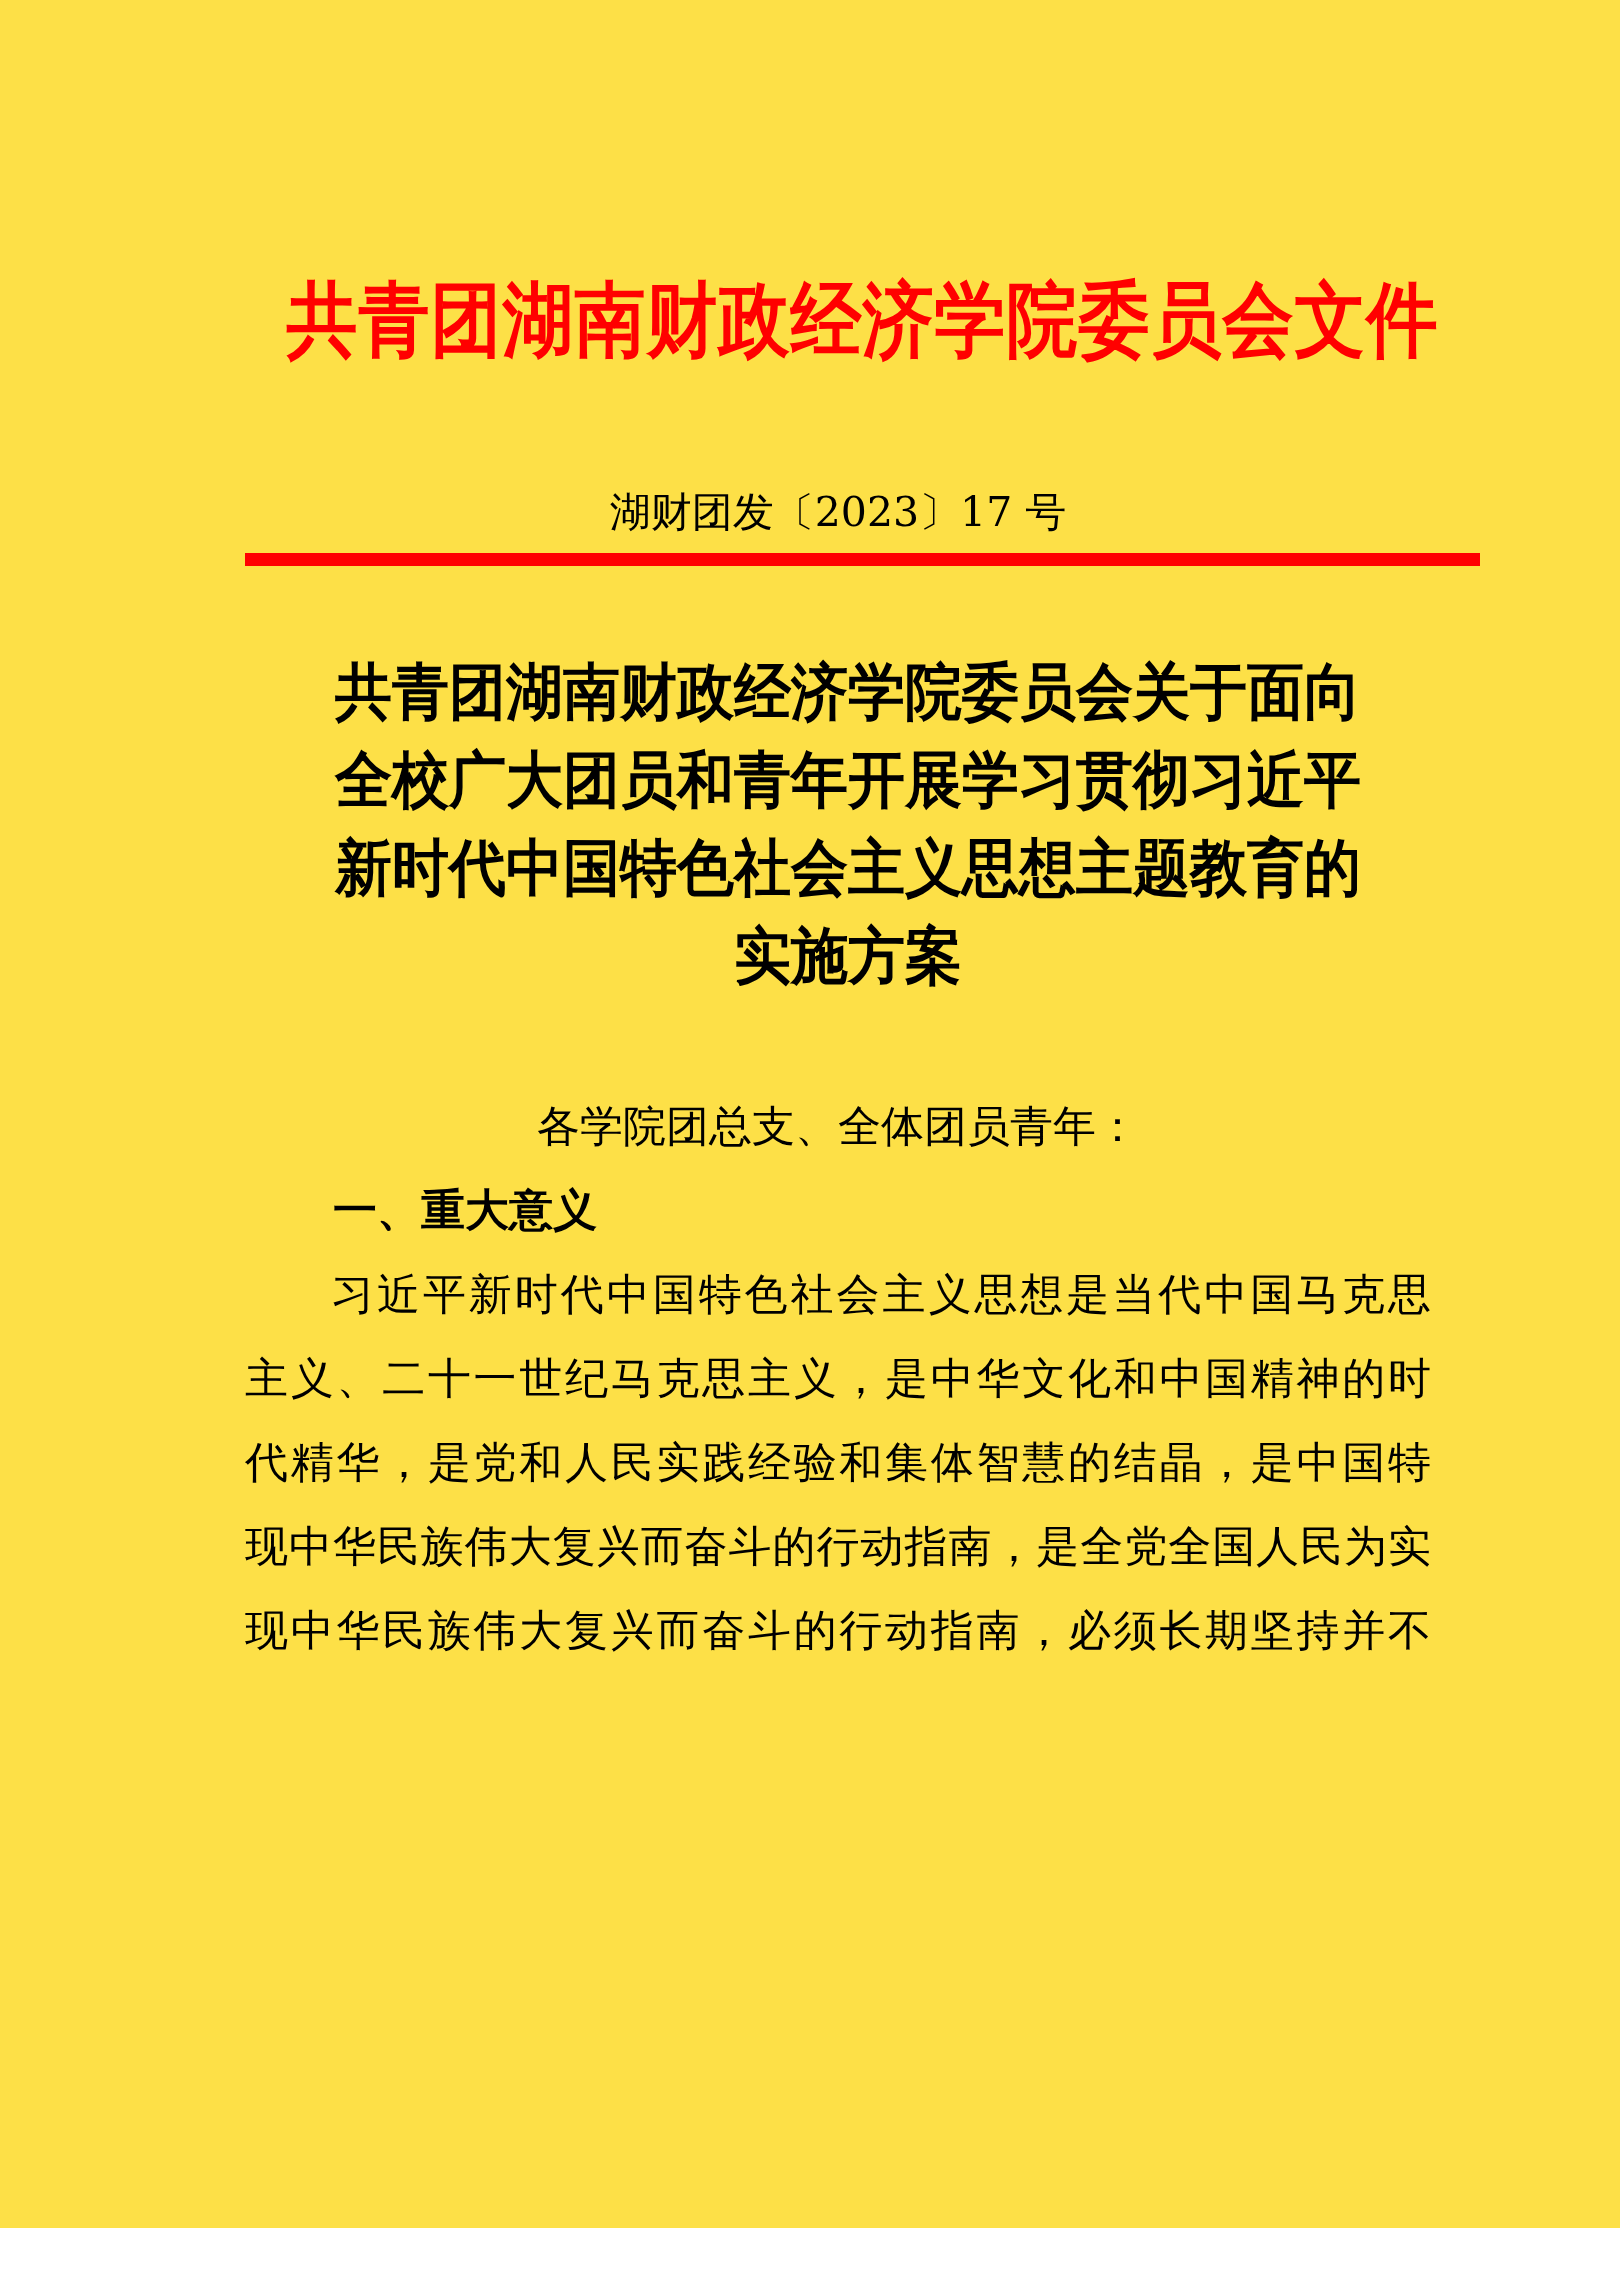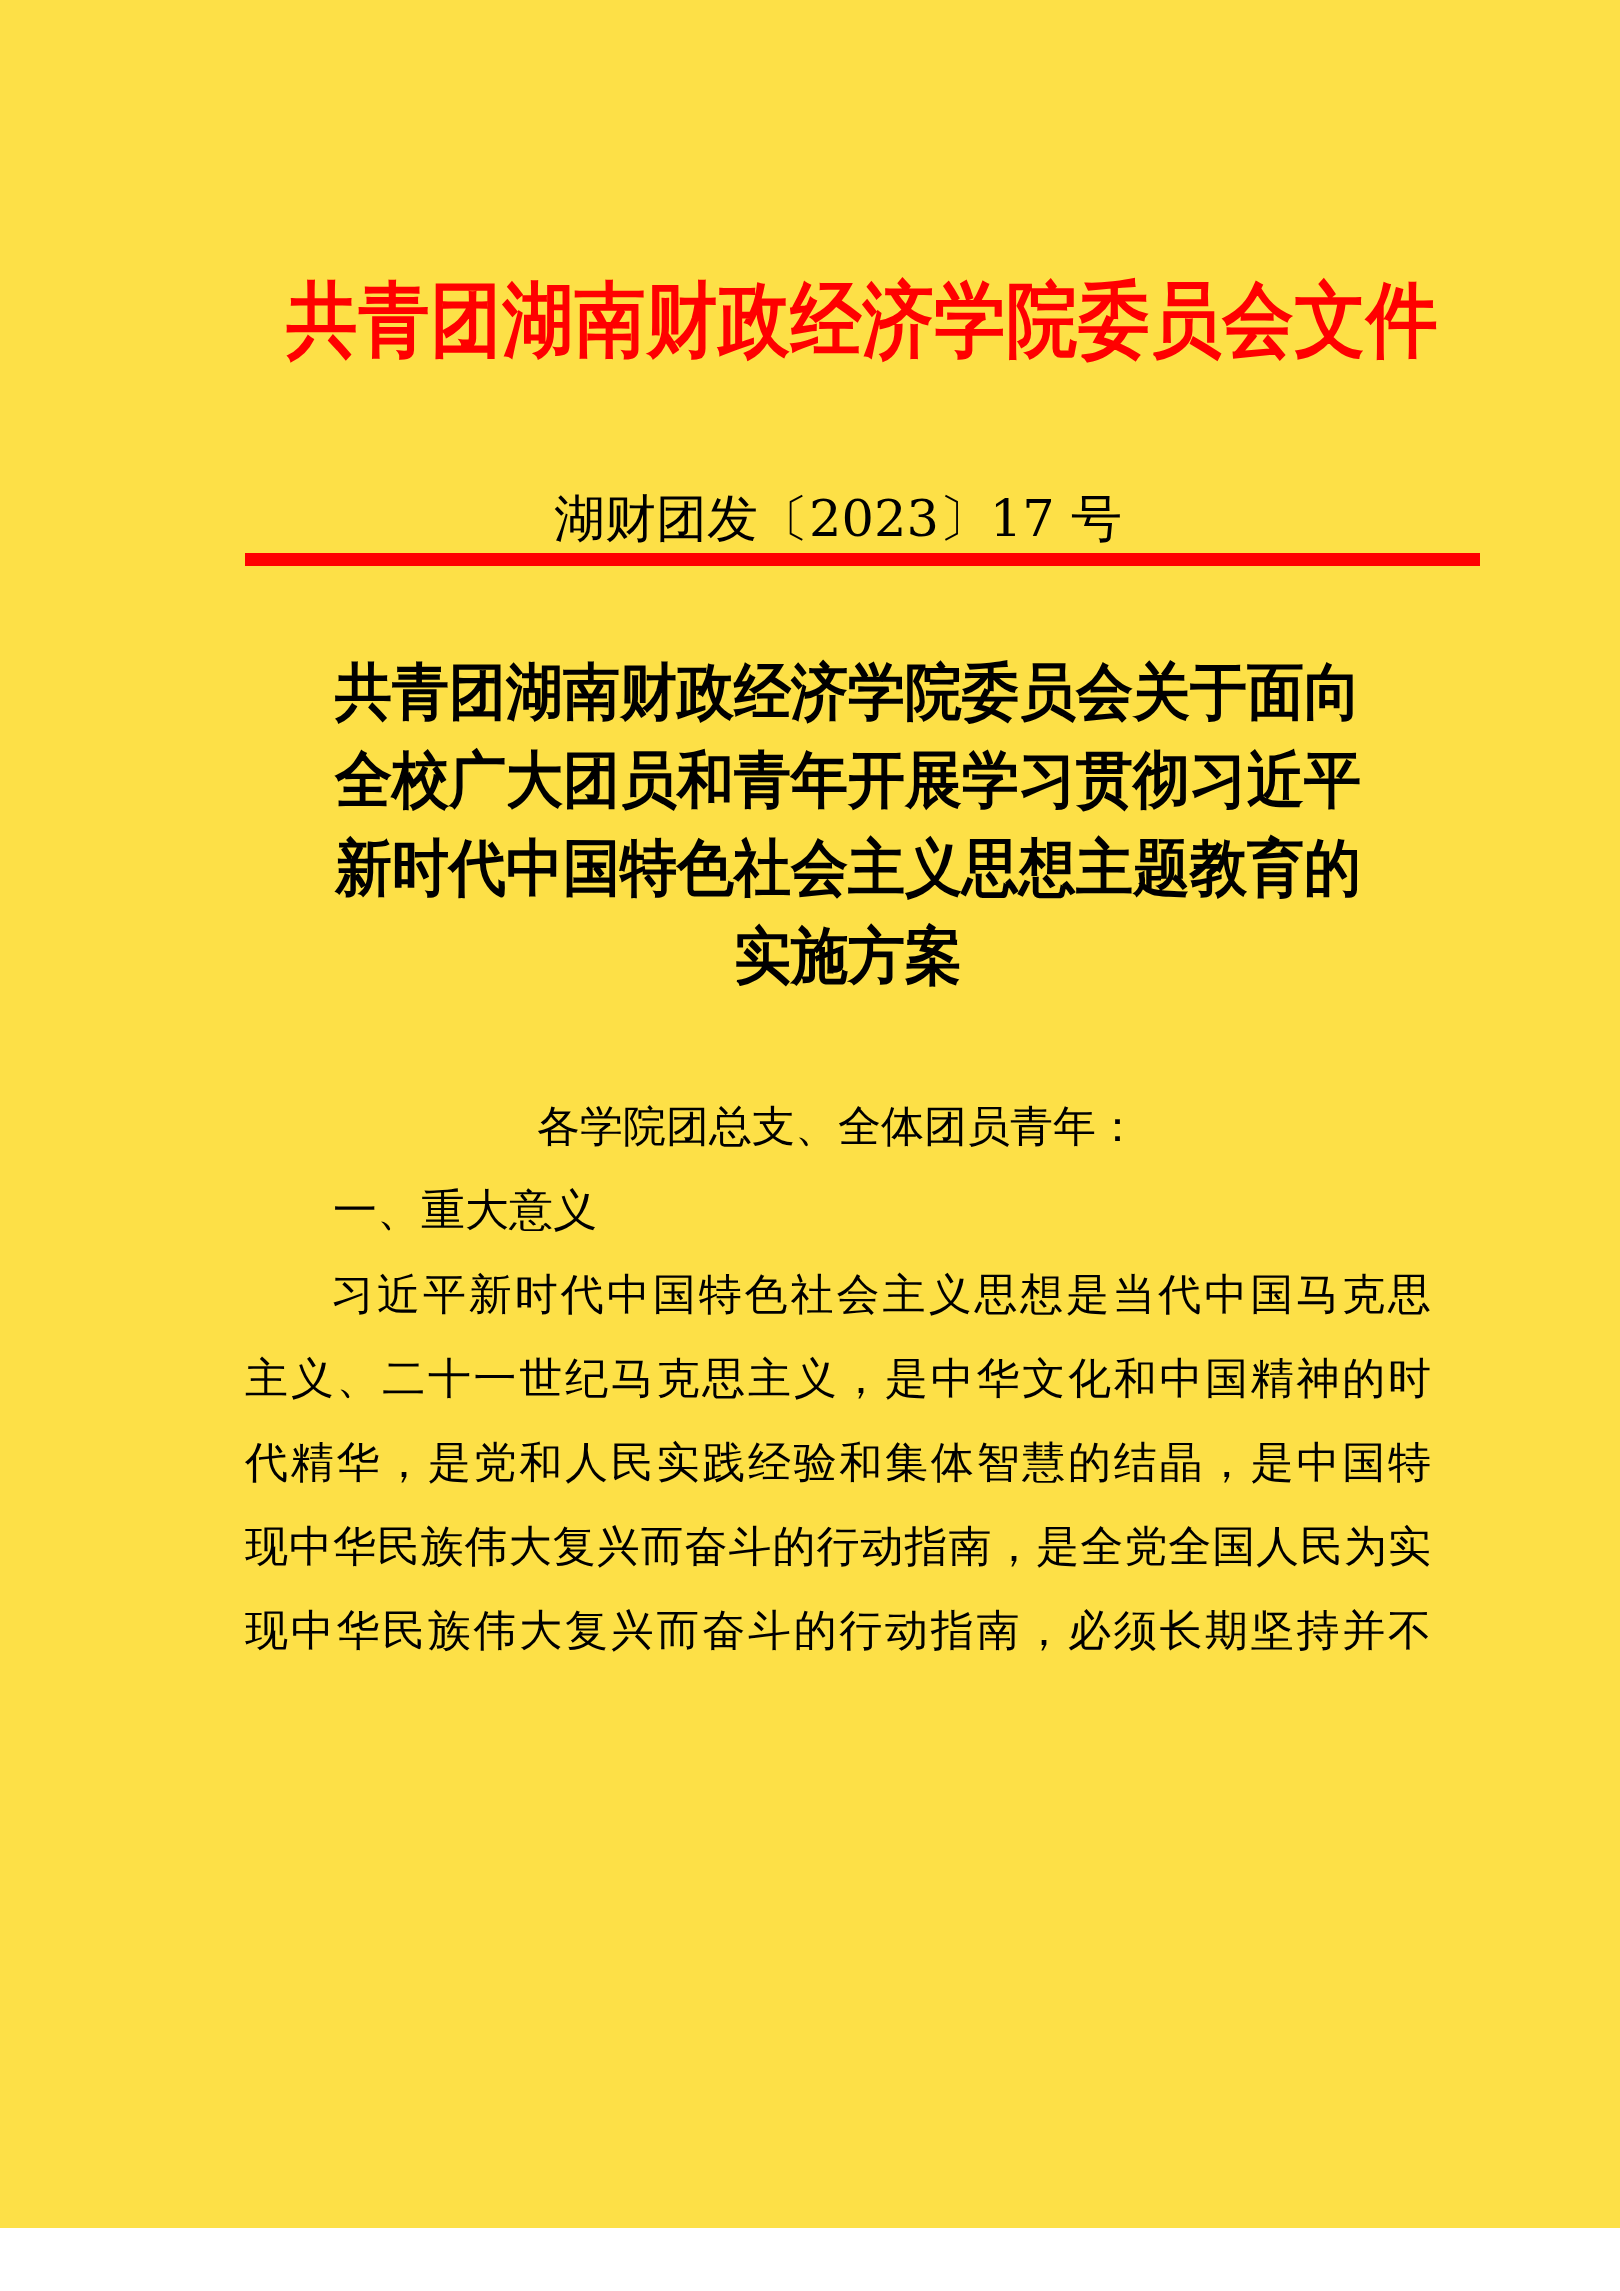--- a/index.html
+++ b/index.html
@@ -32,21 +32,21 @@
     transform-origin: top center;
     white-space: nowrap;
     letter-spacing: 1px;
   }
   .doc-number {
     position: absolute;
     top: 488px;
     left: 245px;
     width: 1186px;
     text-align: center;
-    font-size: 51px;
+    font-size: 41px;
     line-height: 1.2;
     color: #000000;
   }
   .red-line {
     position: absolute;
     top: 553px;
     left: 245px;
     width: 1235px;
     height: 12.7px;
     background: var(--red, #ff0000);
@@ -86,21 +86,21 @@
     text-align-last: justify;
   }
   .para .line.first {
     text-indent: 2em;
   }
   .para .line.natural {
     text-align-last: left;
   }
   .section-heading {
     font-family: "DejaVu Sans", "Liberation Sans", sans-serif;
-    font-weight: normal;
+    font-weight: bold;
     font-size: 44px;
     line-height: 84px;
     text-indent: 2em;
   }
 </style>
 </head>
 <body>
 
 <div class="page">
 

